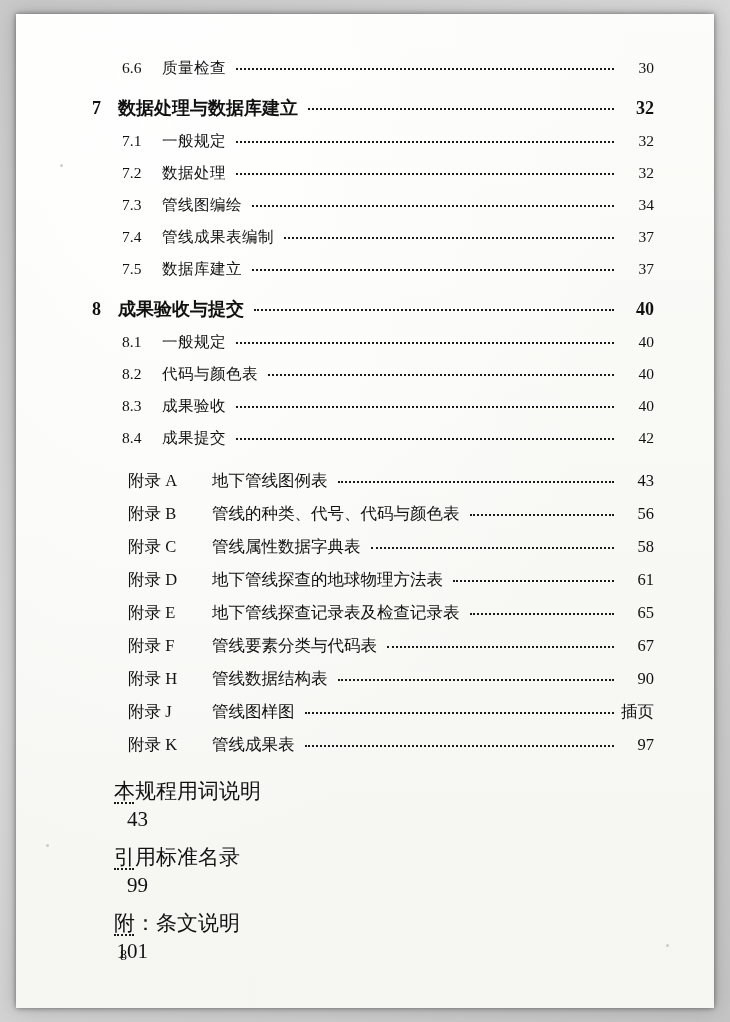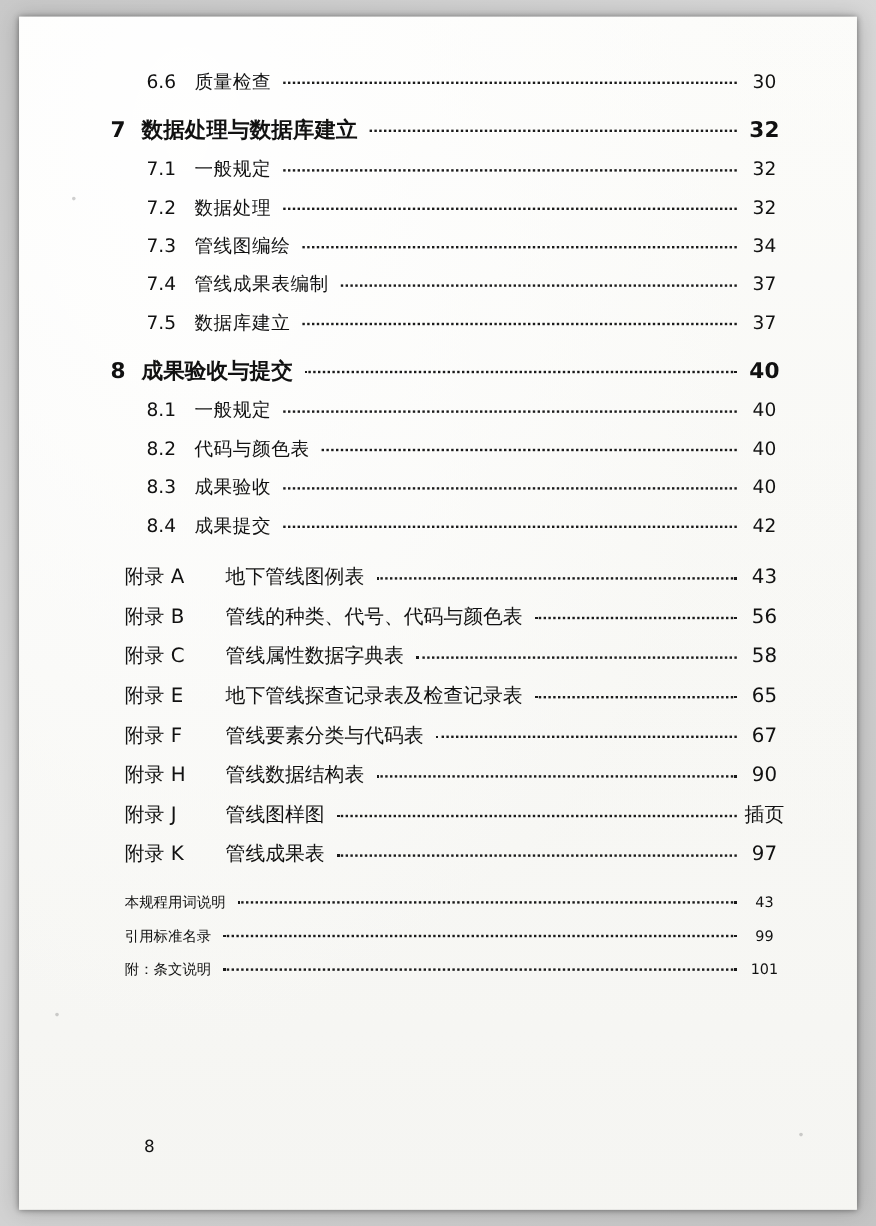--- a/index.html
+++ b/index.html
@@ -27,20 +27,21 @@
     height: 994px;
     background: #fbfbf9;
     box-shadow: 0 0 5px rgba(0,0,0,0.45), 0 0 18px rgba(0,0,0,0.22);
   }
   .paper-inner {
     position: absolute;
     left: 0; top: 0; right: 0; bottom: 0;
     background:
       radial-gradient(ellipse at 20% 10%, rgba(255,255,255,0.9) 0%, rgba(250,250,247,0.2) 60%),
       linear-gradient(180deg, #fcfcfa 0%, #f7f7f4 55%, #f4f4f1 100%);
+    font-family: Liberation Serif, serif;
   }
   .toc {
     position: absolute;
     left: 68px;
     top: 44px;
     width: 570px;
   }
   .row {
     display: flex;
     align-items: baseline;
@@ -59,21 +60,21 @@
     flex: 1 1 auto;
     margin: 0 6px 0 10px;
     position: relative;
     top: -3px;
     border-bottom: 2px dotted #1a1a1a;
     height: 0;
     min-width: 20px;
   }
   .page {
     flex: 0 0 auto;
-    text-align: center;
+    text-align: right;
     min-width: 34px;
   }
 
   
   .lvl-sub {
     font-size: 15.5px;
     margin: 0 0 11px 0;
     padding-left: 38px;
   }
   .lvl-sub .num { width: 40px; }
@@ -88,27 +89,28 @@
   }
   .lvl-chapter .num { width: 26px; }
   .lvl-chapter .leader { top: -4px; border-bottom-width: 2px; }
 
   
   .lvl-appendix {
     font-size: 16.5px;
     margin: 0 0 11px 0;
     padding-left: 20px;
   }
-  .lvl-appendix .num { width: 84px; }
+  .lvl-appendix .num { width: 84px; margin-left: 24px; }
 
   
   .lvl-plain {
-    font-size: 12px;
+    font-size: 21px;
     margin: 0 0 11px 0;
     padding-left: 20px;
+    flex-direction: column;
   }
   .lvl-plain .num { width: 0; }
 
   .gap-sm { height: 6px; }
   .gap-md { height: 10px; }
 
   .folio {
     position: absolute;
     left: 104px;
     bottom: 44px;
@@ -215,20 +217,26 @@
             <span class="num">附录 B</span>
             <span class="title">管线的种类、代号、代码与颜色表</span>
             <span class="leader"></span>
             <span class="page">56</span>
           </div>
           <div class="row lvl-appendix">
             <span class="num">附录 C</span>
             <span class="title">管线属性数据字典表</span>
             <span class="leader"></span>
             <span class="page">58</span>
+          </div>
+          <div class="row lvl-appendix">
+            <span class="num">附录 D</span>
+            <span class="title">地下管线探查的地球物理方法表</span>
+            <span class="leader"></span>
+            <span class="page">61</span>
           </div>
           <div class="row lvl-appendix">
             <span class="num">附录 E</span>
             <span class="title">地下管线探查记录表及检查记录表</span>
             <span class="leader"></span>
             <span class="page">65</span>
           </div>
           <div class="row lvl-appendix">
             <span class="num">附录 F</span>
             <span class="title">管线要素分类与代码表</span>

